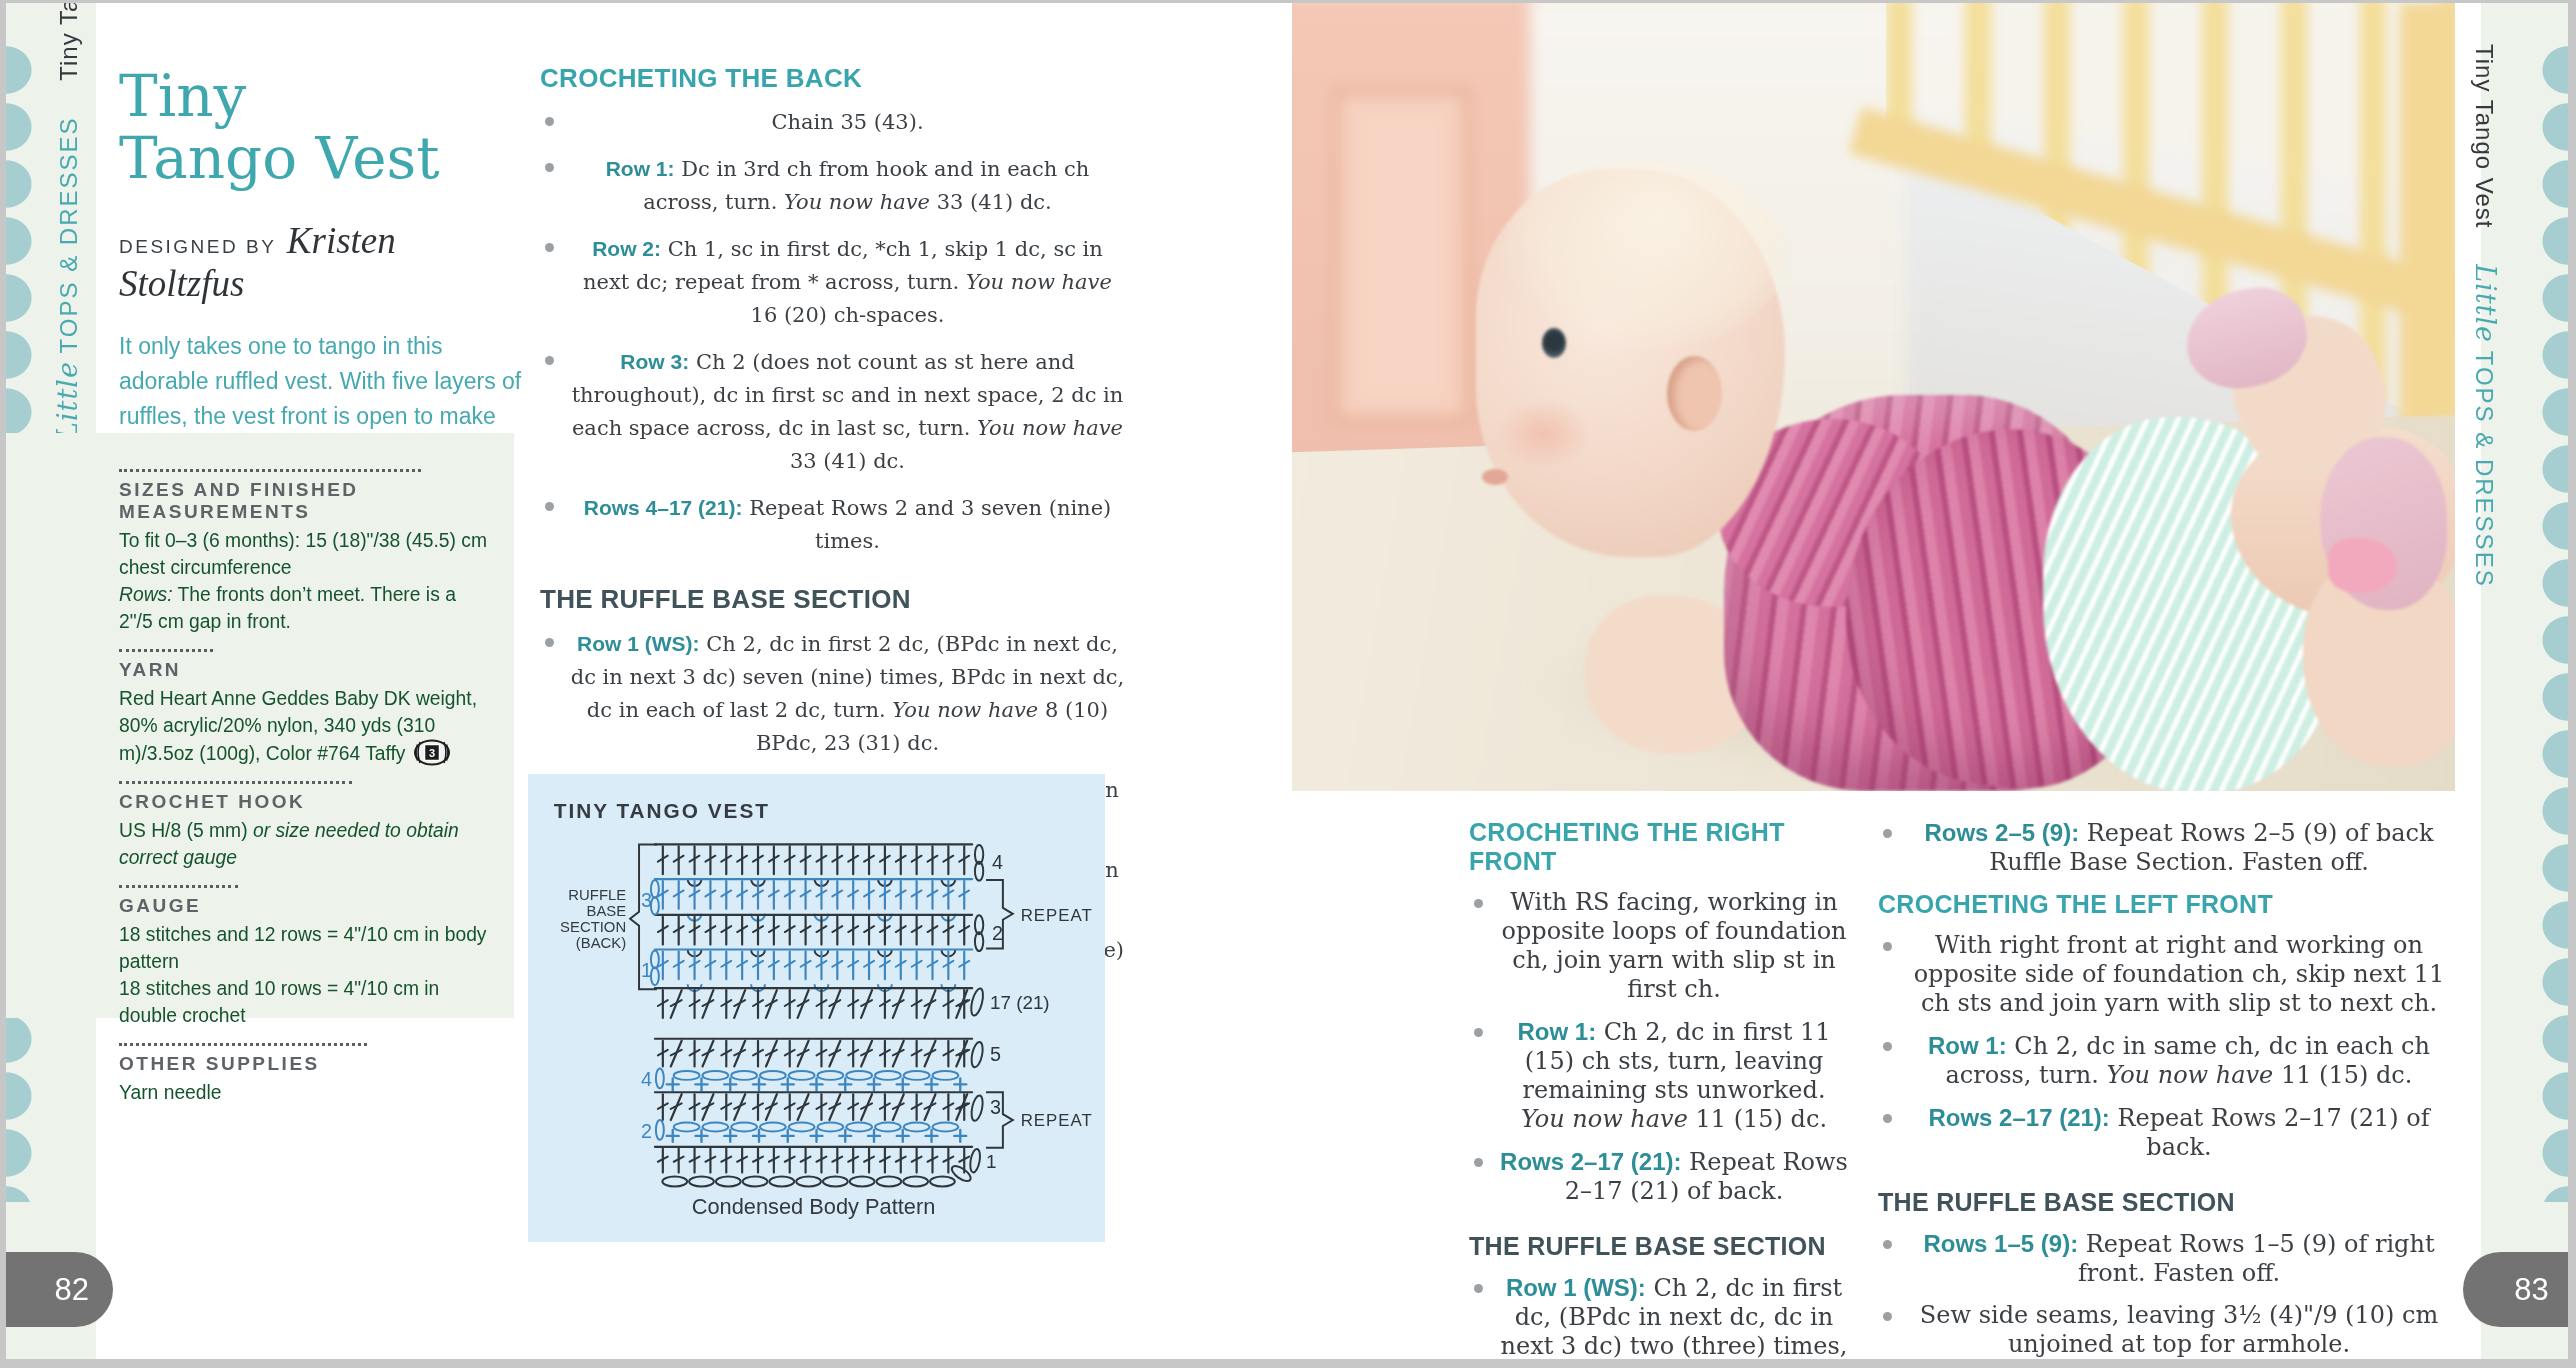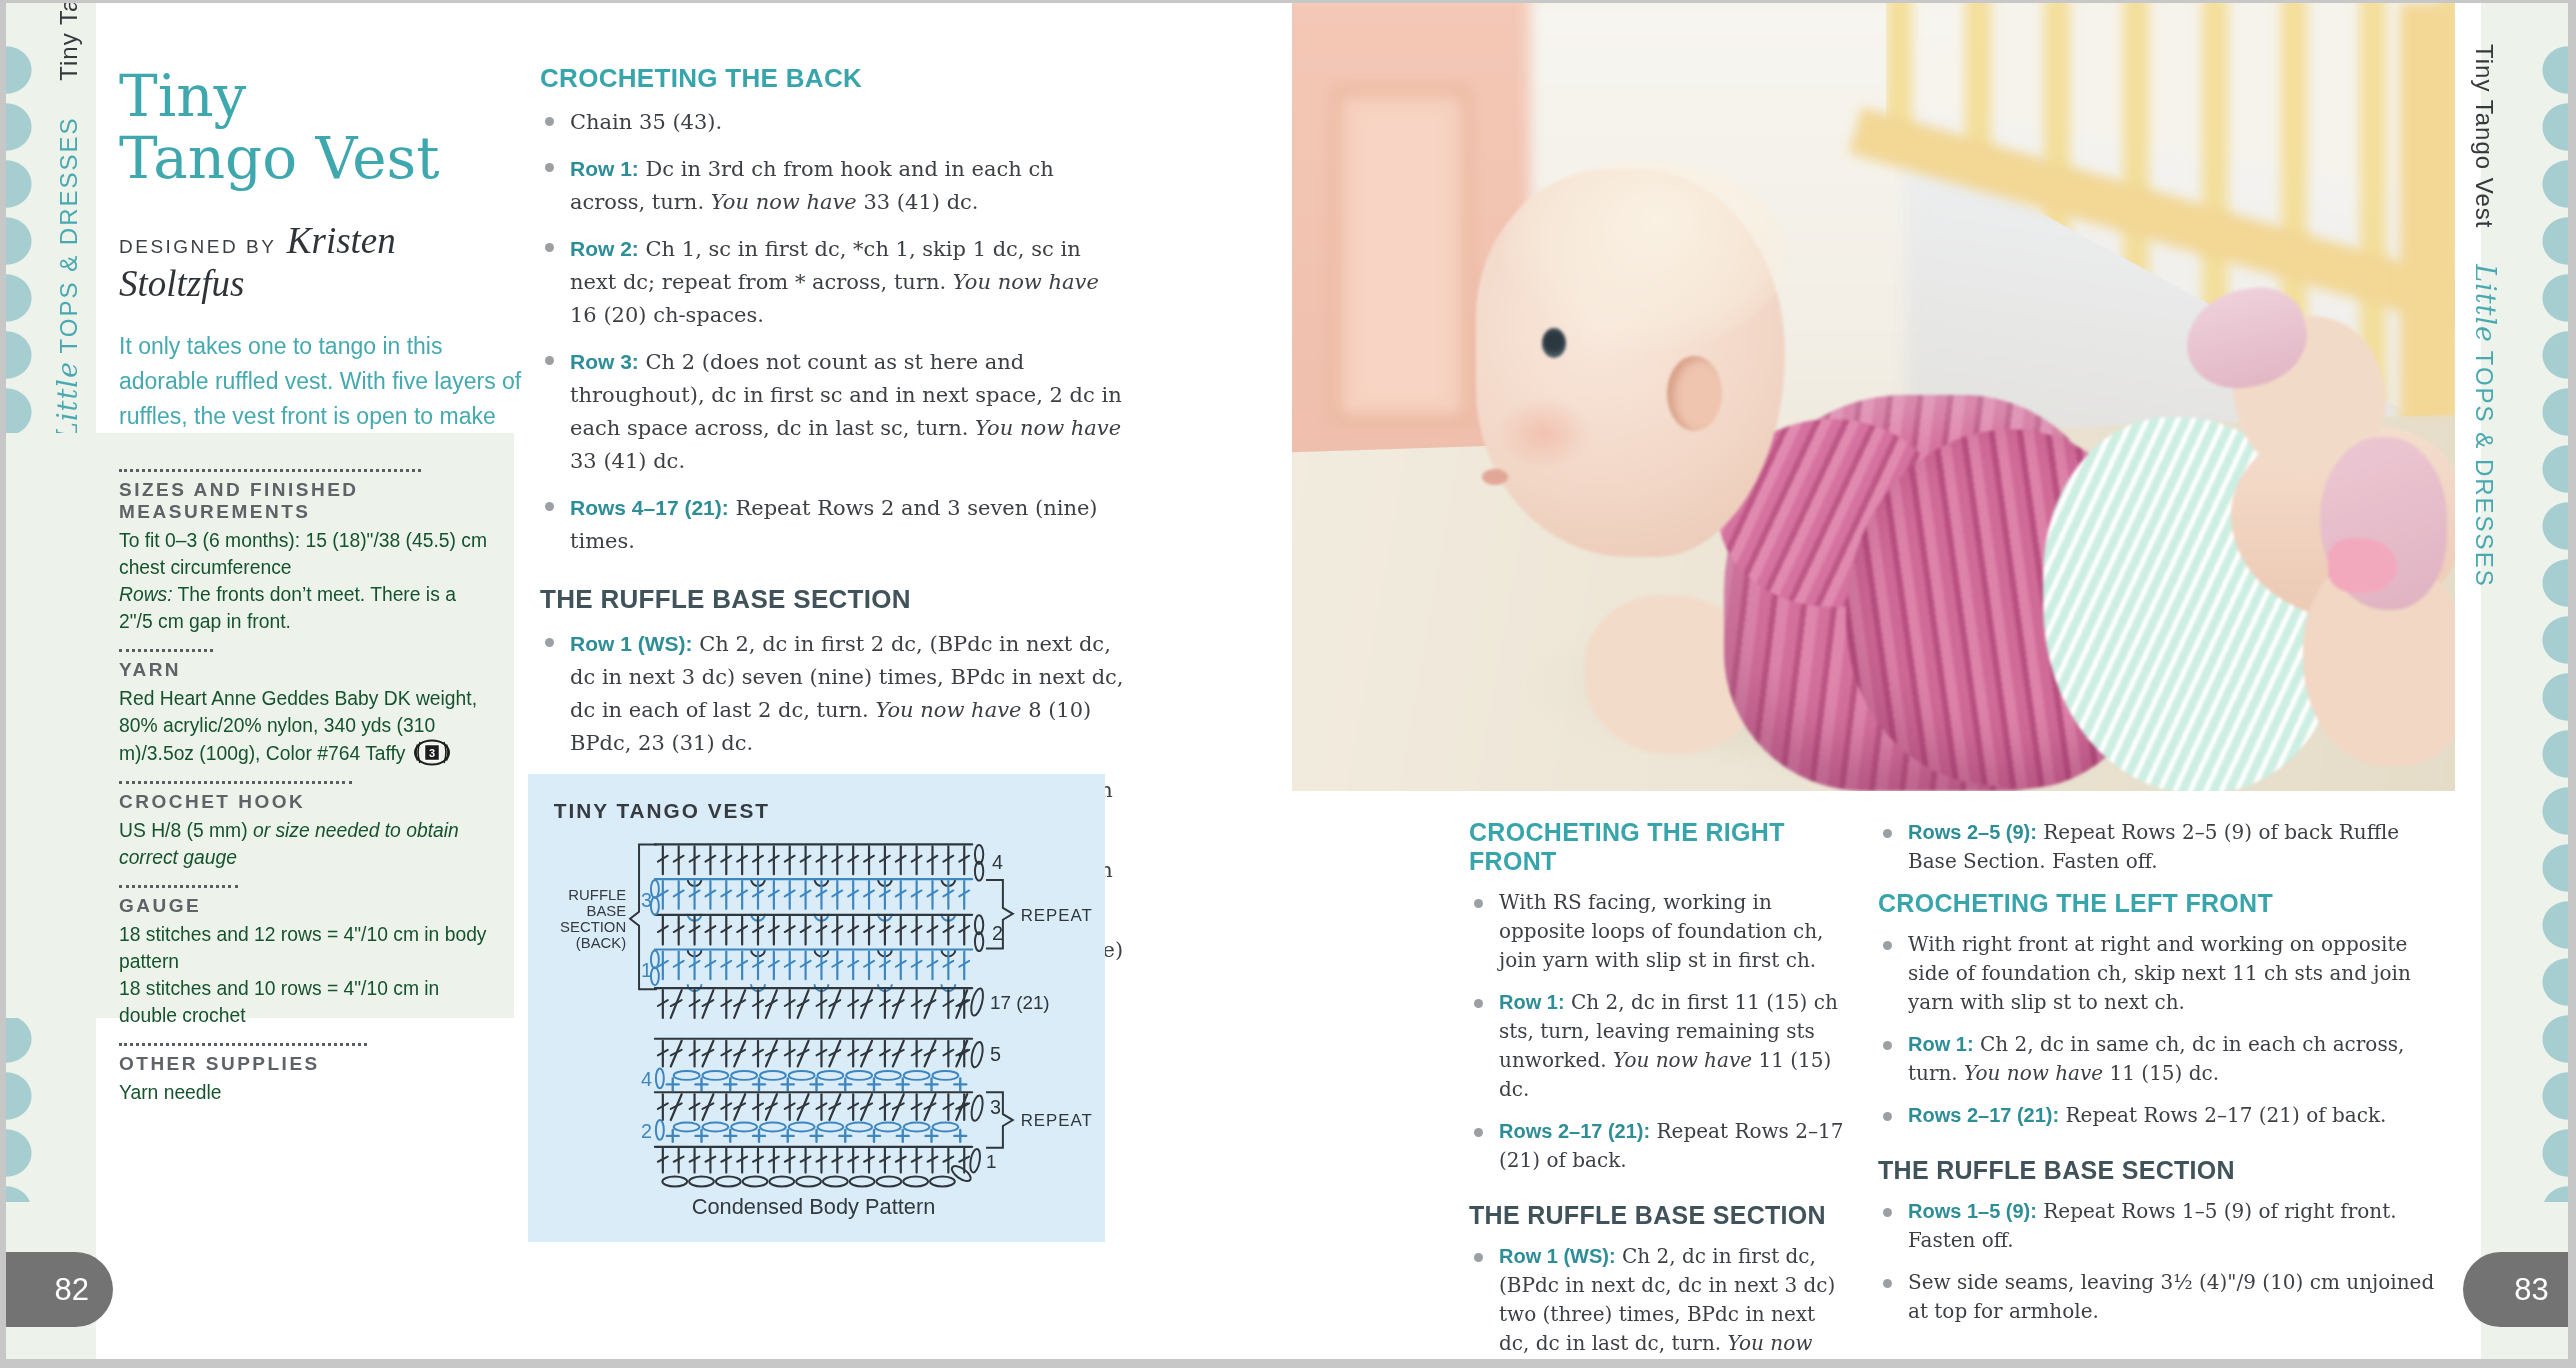--- a/index.html
+++ b/index.html
@@ -43,24 +43,24 @@
   .yarnicon{vertical-align:-6px;margin-left:2px;}
 
   
   .icol{position:absolute;}
   .col-mid{left:540px;top:63px;width:585px;}
   .col-r1{left:1469px;top:818px;width:380px;}
   .col-r2{left:1878px;top:818px;width:572px;}
   .icol h3{font-size:26px;margin:0 0 12px 0;letter-spacing:0.3px;}
   .icol h3.teal{color:#38a5ac;}
   .icol h3.dark{color:#40525a;margin-top:26px;}
-  .icol ul{list-style:none;margin:0;padding:0;}
+  .icol ul{list-style:none;margin:0;padding:0;text-align:center;}
   .icol li{position:relative;padding-left:30px;margin:0 0 13px 0;font-family:"DejaVu Serif",serif;color:#3c4044;}
   .col-mid li{font-size:21px;line-height:33px;}
-  .col-r1 li,.col-r2 li{font-size:20px;line-height:29px;}
+  .col-r1 li,.col-r2 li{font-size:24px;line-height:29px;}
   .icol li::before{content:"";position:absolute;left:5px;top:11px;width:9px;height:9px;border-radius:50%;background:#9aa0a4;}
   .sg-l{font-family:"Liberation Sans",sans-serif;font-weight:bold;color:#2e8e97;}
   .sg-i{font-style:italic;}
   .col-r1 h3,.col-r2 h3{font-size:25px;}
 
   
   .diagram{position:absolute;left:528px;top:774px;width:577px;height:468px;background:#d9ecf7;}
 
   
   .photo{position:absolute;left:1292px;top:3px;width:1163px;height:788px;background:#f4f1e9;overflow:hidden;}

